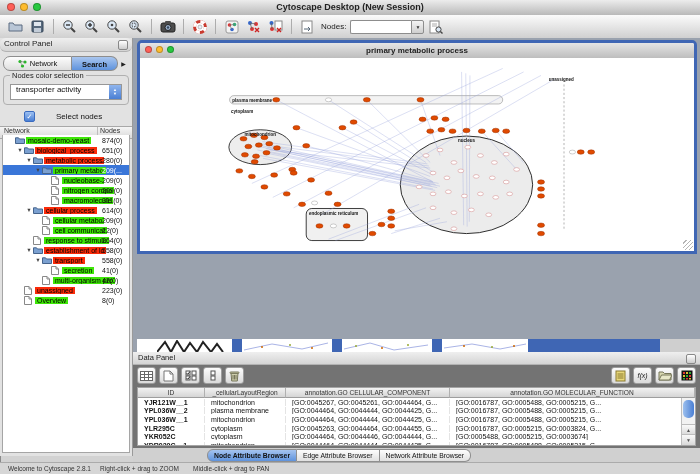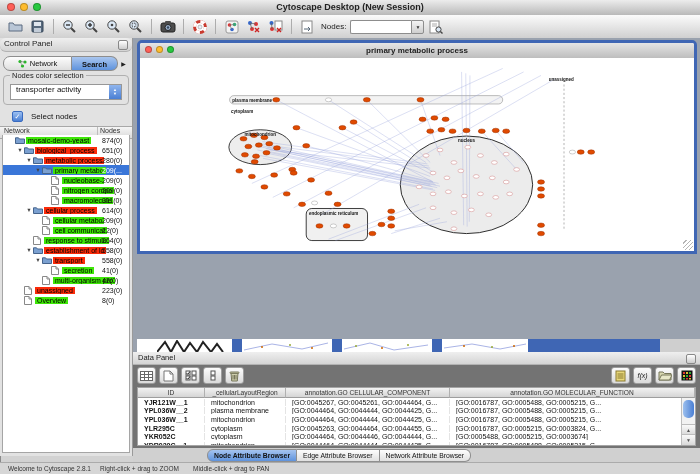--- a/index.html
+++ b/index.html
@@ -40,21 +40,21 @@
   .cp-tab.sel{width:46px;border-left:none;border-radius:0 7px 7px 0;
     background:linear-gradient(#a9c6ef,#5f93dd);font-weight:bold;}
   .cp-tab-arrow{width:11px;text-align:center;font-size:6px;color:#222;}
   .groupbox{margin:4px 3px 2px;border:1px solid #b0b0b0;border-radius:4px;height:28px;position:relative;}
   .groupbox .legend{position:absolute;top:-5px;left:6px;background:#e2e2e2;font-size:7.5px;color:#222;padding:0 2px;}
   .combo{position:absolute;left:6px;right:6px;top:8px;height:14px;background:#fff;
     border:1px solid #979797;border-radius:0;display:flex;overflow:hidden;}
   .combo-value{flex:1;font-size:8px;color:#111;padding-left:5px;}
   .combo-stepper{width:12px;height:14px;background:linear-gradient(#8fb5ee,#4a7fd4);
     display:flex;flex-direction:column;align-items:center;justify-content:center;color:#fff;font-size:4px;line-height:4px;}
-  .checkrow{display:flex;align-items:center;gap:8px;margin:6px 0 4px 12px;font-size:8px;color:#111;}
+  .checkrow{display:flex;align-items:center;gap:21px;margin:6px 0 4px 24px;font-size:8px;color:#111;}
   .checkbox{width:9px;height:9px;border-radius:2px;border:1px solid #3a6bbf;
     background:linear-gradient(#9cc0f2,#4a7fd4);color:#fff;font-size:7px;line-height:9px;text-align:center;}
   .tree-header{display:flex;height:11px;border-top:1px solid #a8a8a8;border-bottom:1px solid #a8a8a8;
     background:linear-gradient(#f5f5f5,#dadada);font-size:7px;color:#333;}
   .th-net{flex:1;padding-left:4px;border-right:1px solid #bdbdbd;}
   .th-nodes{width:32px;padding-left:2px;}
   .cp-body{position:absolute;left:2px;right:2px;top:97px;bottom:3px;background:#fff;
     border:1px solid #a5a5a5;border-top:none;overflow:hidden;}
   .trow{display:flex;align-items:center;height:10px;position:relative;white-space:nowrap;}
   .trow.sel{background:#3a76d8;}

